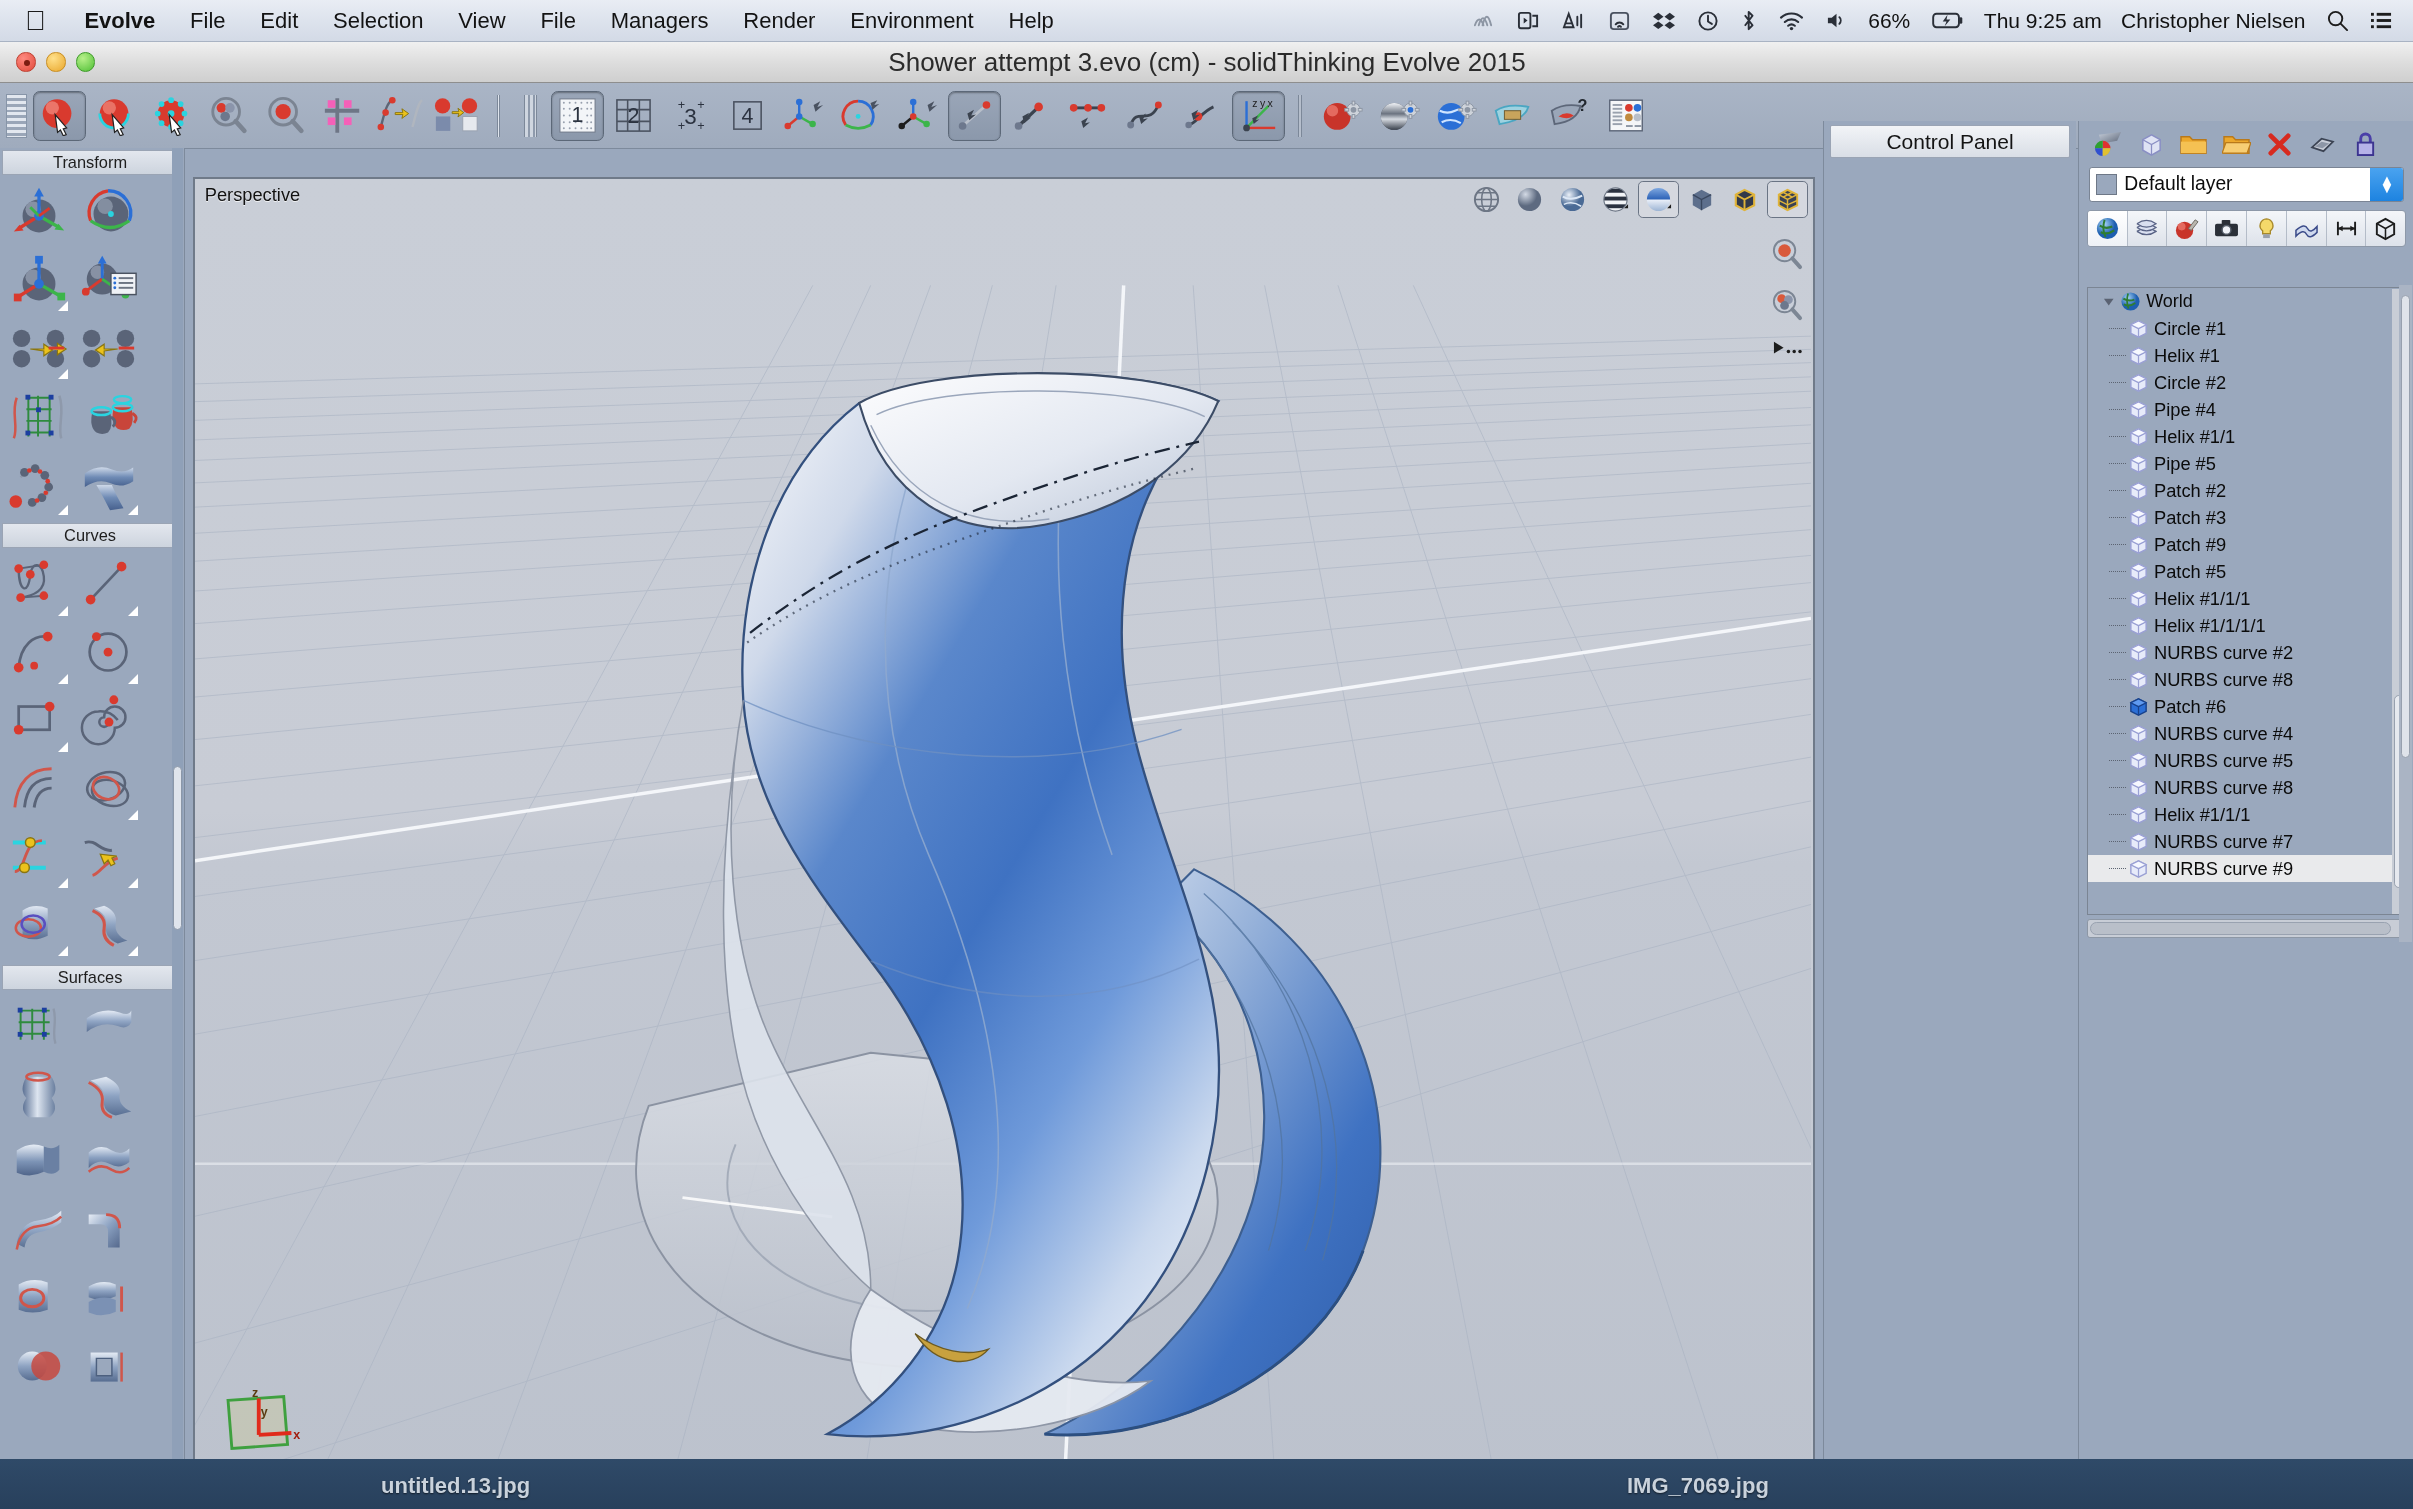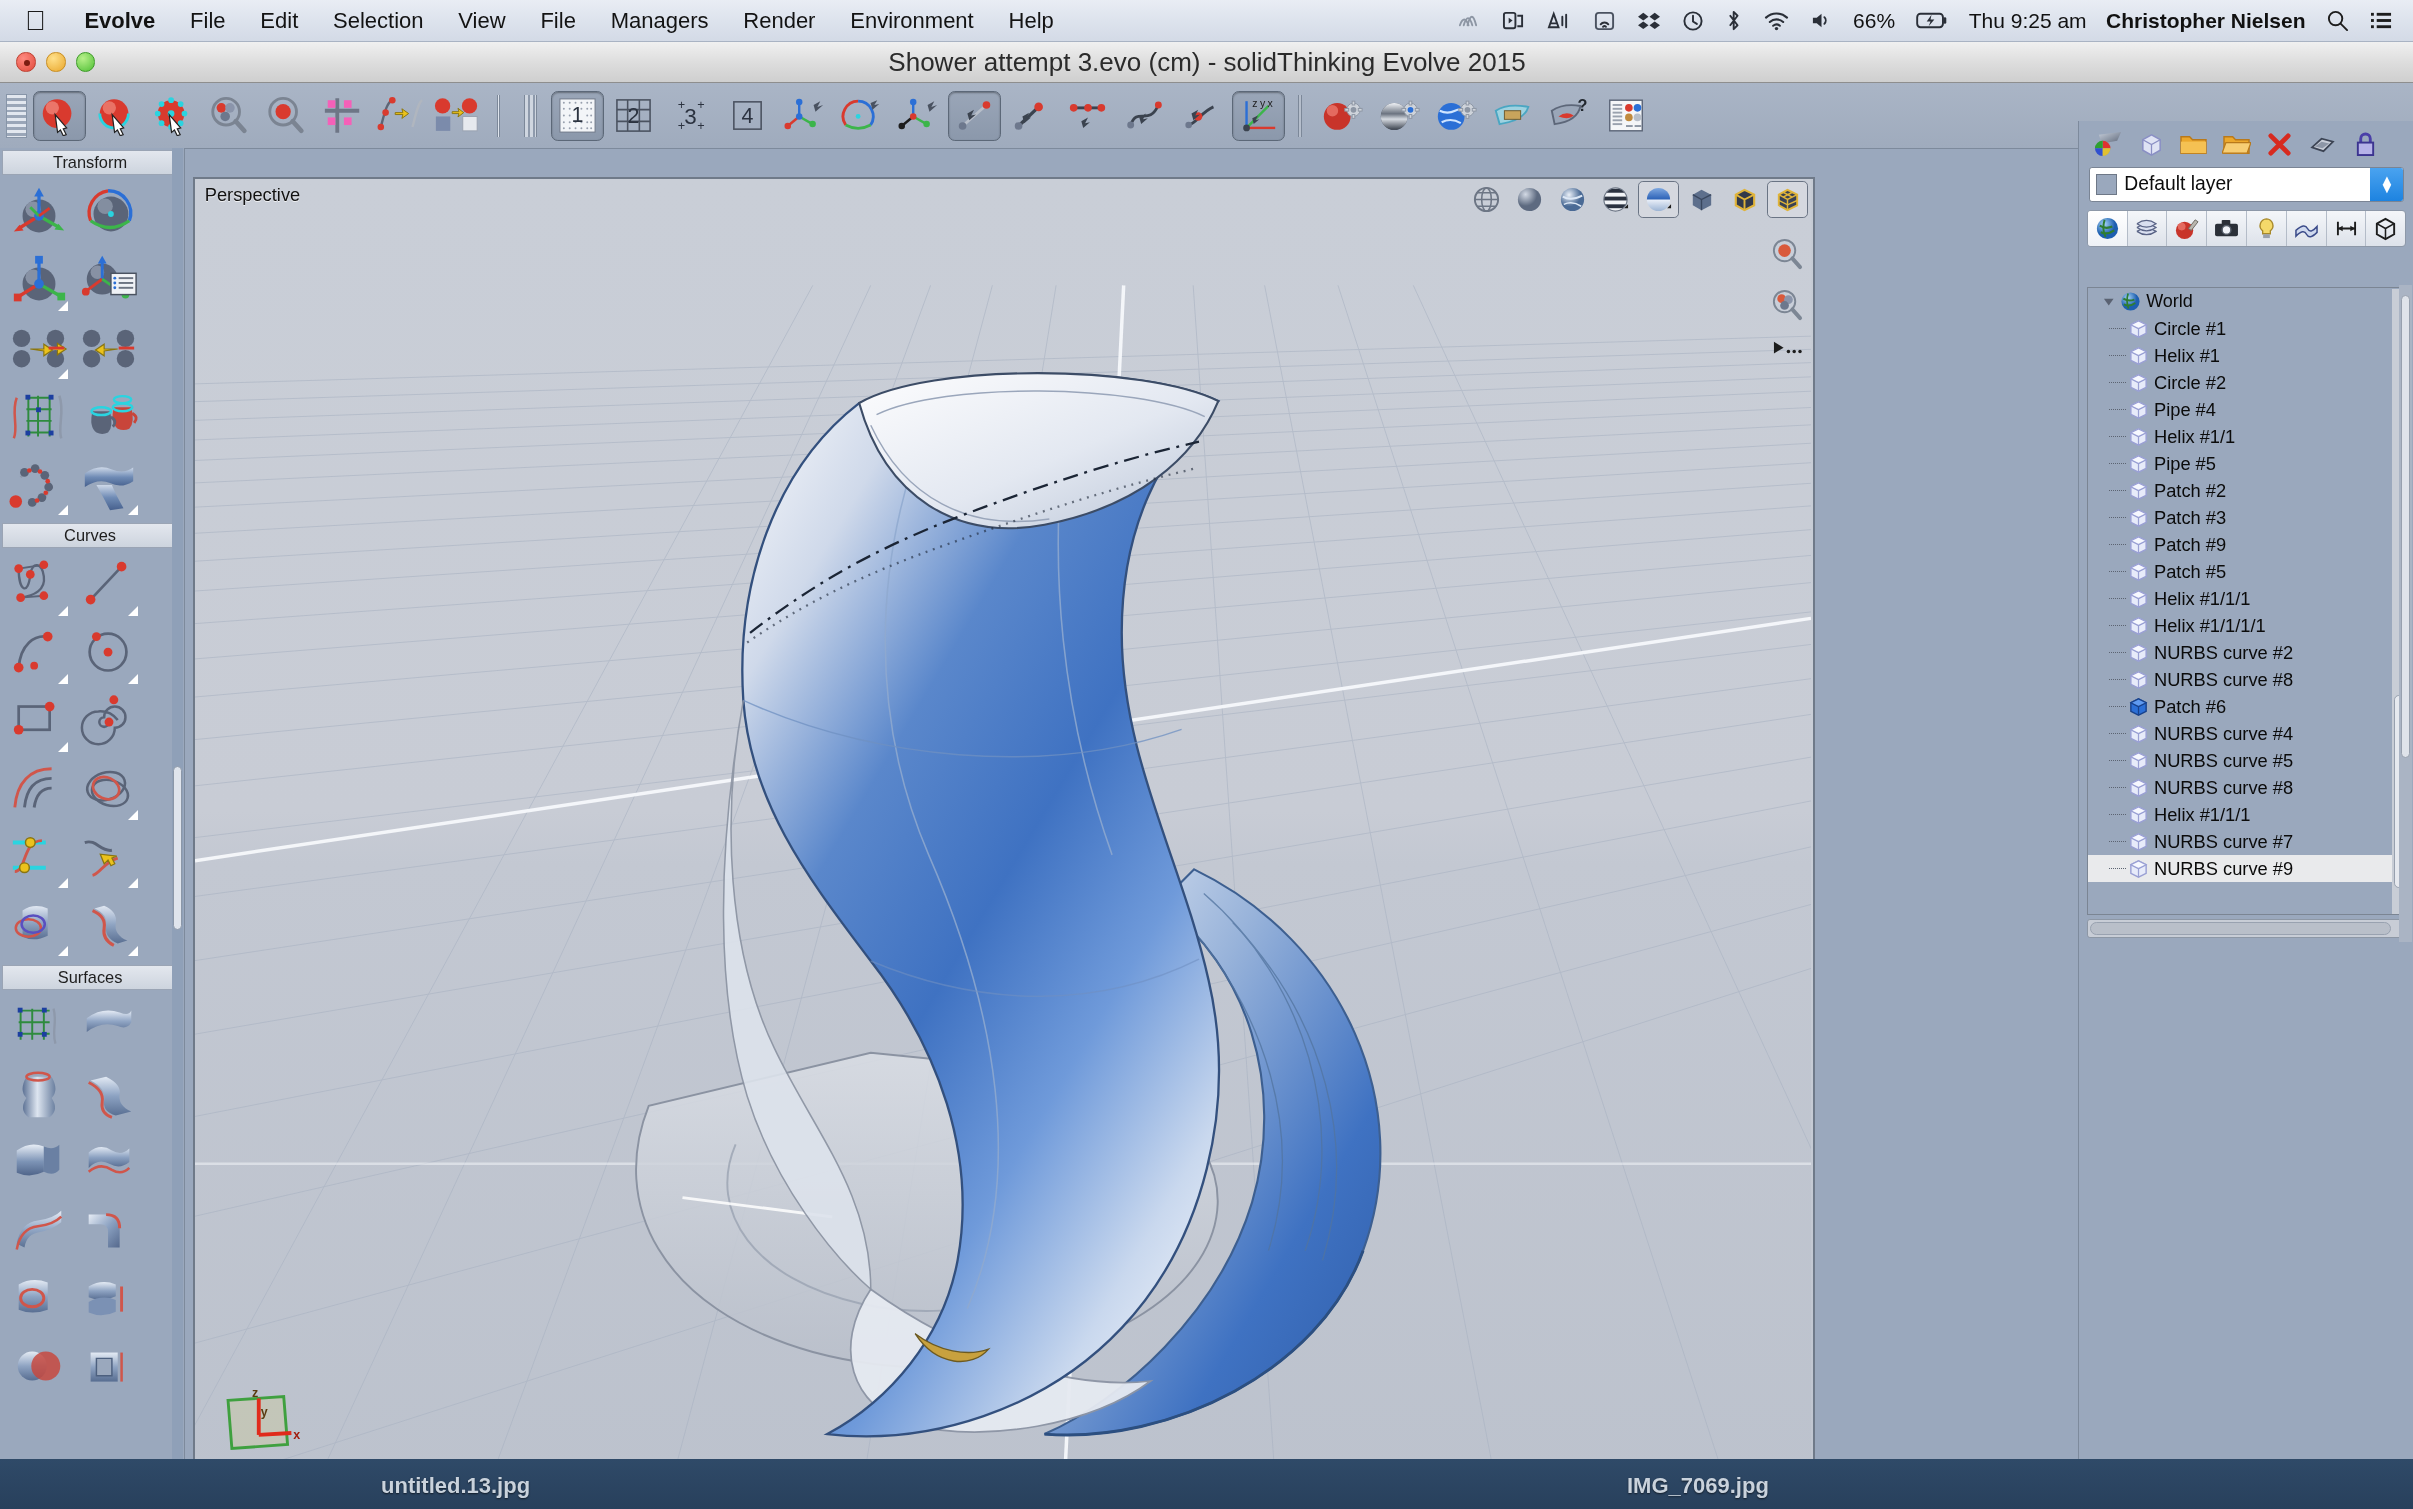--- a/index.html
+++ b/index.html
@@ -20,21 +20,21 @@
   #menubar .apple { font-size:28px; line-height:1; padding:0 21px 0 25px; color:#1b1b1b; }
   #menubar .mi { font-size:22px; color:#131313; padding:0 17.4px; white-space:nowrap; }
   #menubar .mi.bold { font-weight:bold; }
   #menubar .spacer { flex:1; }
   #menubar .sicon {
     padding:0 10.6px; display:flex; align-items:center; justify-content:center;
     height:42px; color:#2a2f38;
   }
   #menubar .sicon svg { display:block; }
   #menubar .stext { font-size:21px; color:#111; padding:0 9.7px; white-space:nowrap; }
-  #menubar .stext.bold { font-weight:bold; }
+  #menubar .stext.bold { font-weight:normal; }
 
   
   #appwin {
     position:absolute; left:0; top:42px; width:2414px; height:1417px;
   }
   #titlebar {
     position:absolute; left:0; top:0; width:2414px; height:41px;
     background:linear-gradient(to bottom,#f0f0f0 0%,#dcdcdc 55%,#cfcfcf 100%);
     border-bottom:1px solid #8e8e8e;
     display:flex; align-items:center;
@@ -1416,20 +1416,23 @@
           <path d="M36 52 L36 14" stroke="#e02b1b" stroke-width="4"></path>
           <path d="M36 52 L70 50" stroke="#e02b1b" stroke-width="4"></path>
           <text x="29" y="12" font-size="13" font-family="Liberation Sans" font-weight="bold" fill="#5a3b10">z</text>
           <text x="38" y="32" font-size="13" font-family="Liberation Sans" font-weight="bold" fill="#5a3b10">y</text>
           <text x="72" y="56" font-size="13" font-family="Liberation Sans" font-weight="bold" fill="#a01e10">x</text>
         </svg>
       </div>
     </div>
   </div>
 
+  <div id="ctrlpanel">
+    <div class="cphead">Control Panel</div>
+  </div>
 
   <div id="objpanel">
 
     <div id="objtoolbar">
       <div class="ob">
         <svg width="33" height="29" viewBox="0 0 34 30">
           <defs>
               <linearGradient id="cpg" x1="0" y1="0" x2="1" y2="1">
                 <stop offset="0%" stop-color="#c7cfdb"></stop>
                 <stop offset="100%" stop-color="#5c6678"></stop>

